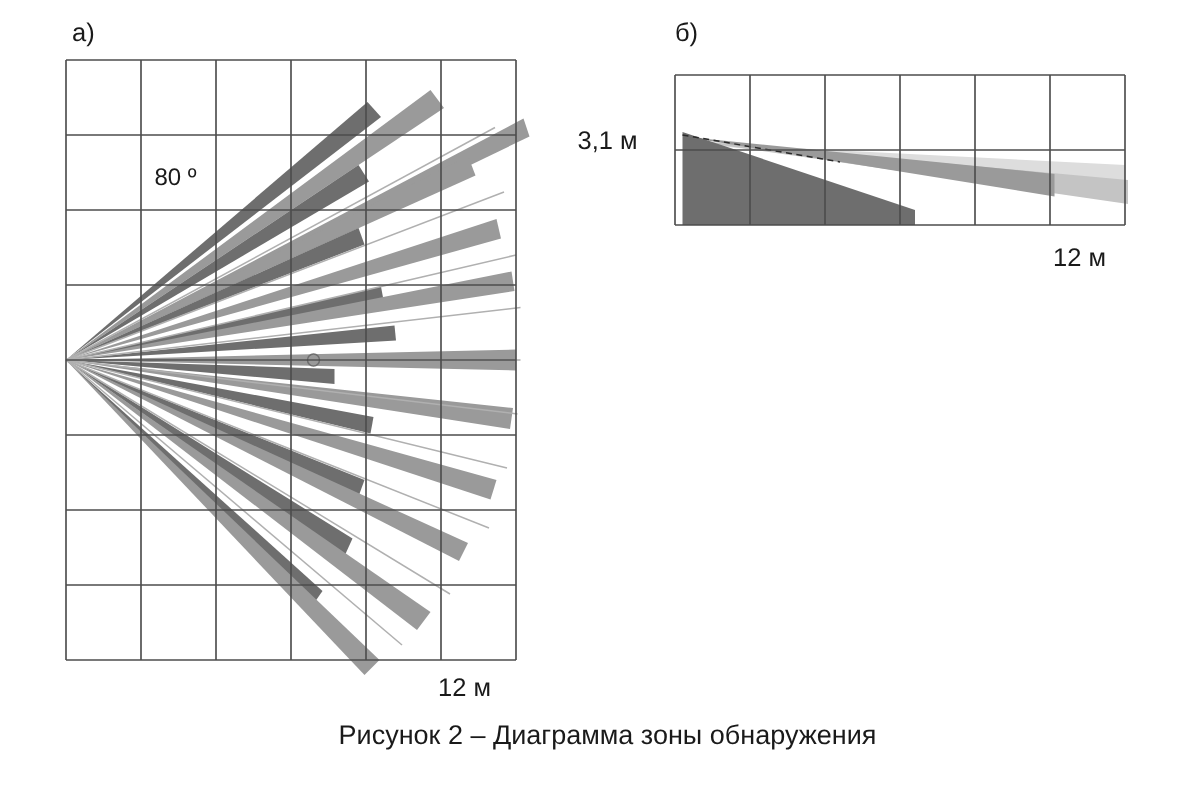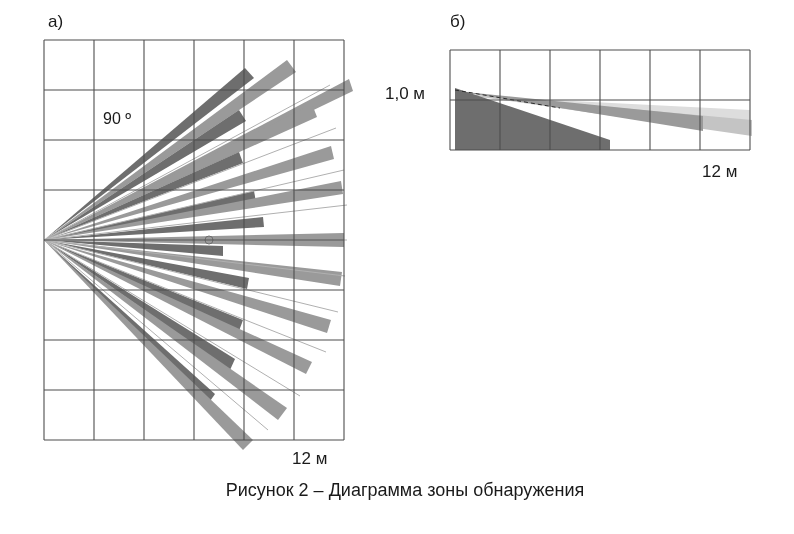--- a/index.html
+++ b/index.html
@@ -129,20 +129,20 @@
     <line x1="700" y1="50" x2="700" y2="150"></line>
     <line x1="750" y1="50" x2="750" y2="150"></line>
     <line x1="450" y1="50" x2="750" y2="50"></line>
     <line x1="450" y1="100" x2="750" y2="100"></line>
     <line x1="450" y1="150" x2="750" y2="150"></line>
   </g>
 </svg>
 
 <div class="label" id="panel-a-tag">а)</div>
 <div class="label" id="panel-b-tag">б)</div>
-<div class="label" id="angle-label">90 º</div>
+<div class="label" id="angle-label">80 º</div>
 <div class="label" id="dist-a-label">12 м</div>
 <div class="label" id="dist-b-label">12 м</div>
-<div class="label" id="height-b-label">1,0 м</div>
+<div class="label" id="height-b-label">3,1 м</div>
 
 <div id="caption">
   <div>Рисунок 2 – Диаграмма зоны обнаружения</div>
 </div>
 
 </body></html>

